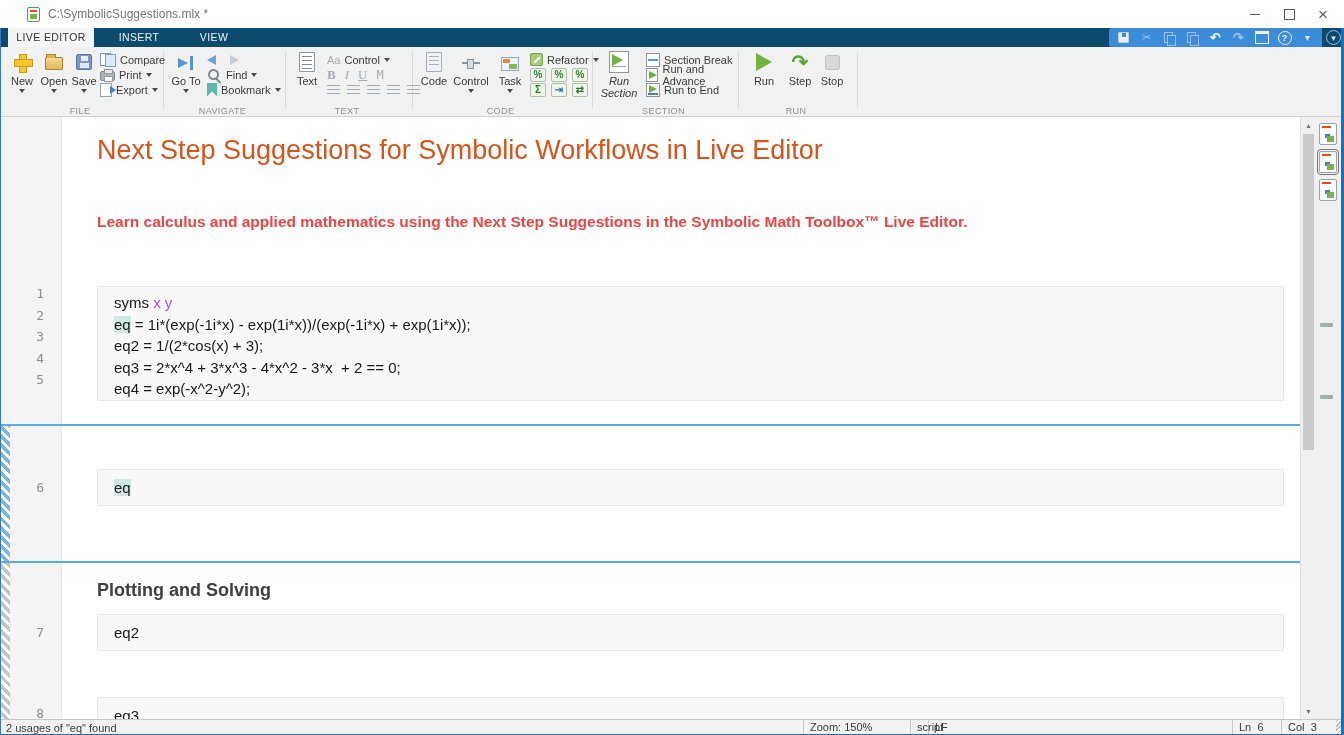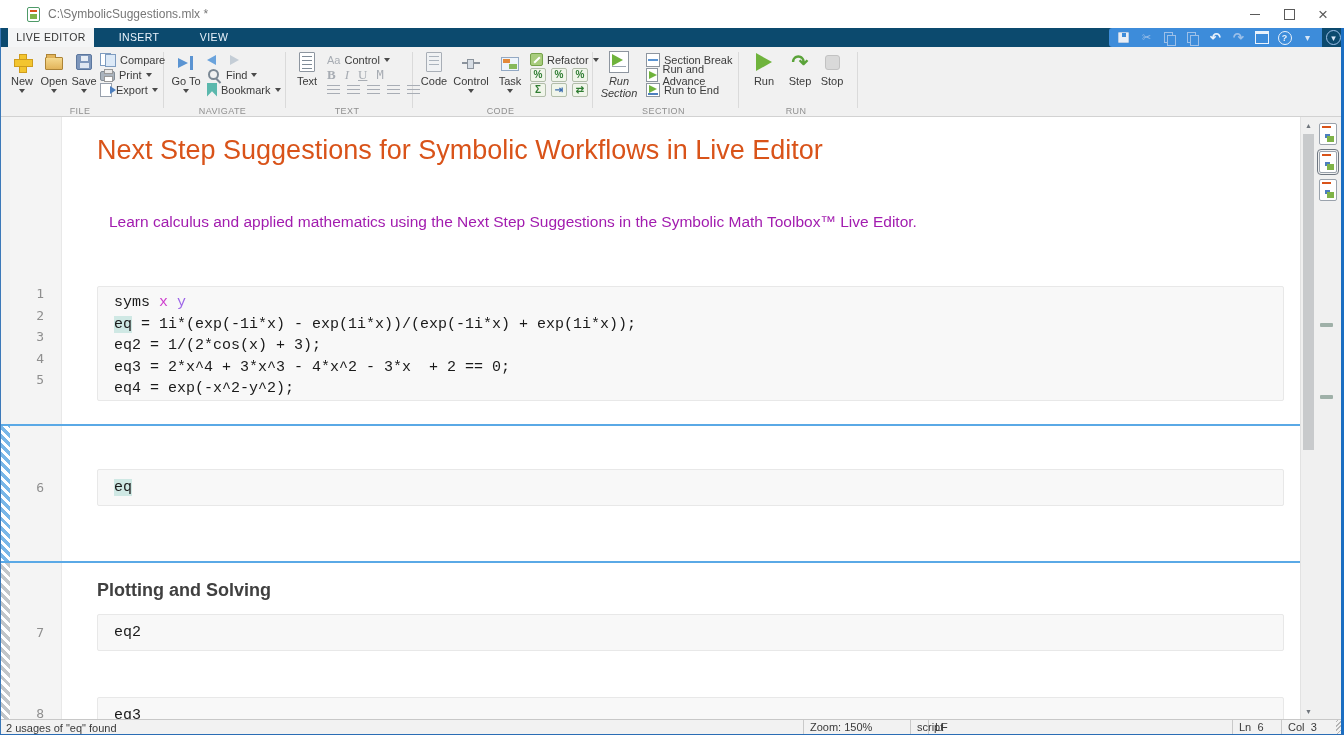--- a/index.html
+++ b/index.html
@@ -114,25 +114,25 @@
   
   .editor { position:absolute; left:0; top:117px; width:1344px; height:602px; background:#fff; overflow:hidden; }
   .stripe-col { position:absolute; left:0; width:10px; }
   .sc-plain { top:0; height:307px; background:#f1f2f2; }
   .sc-blue { top:307px; height:137px; background:repeating-linear-gradient(45deg,#ffffff 0 3px,#79b7e8 3px 6.5px); }
   .sc-gray { top:444px; height:158px; background:repeating-linear-gradient(45deg,#ffffff 0 3px,#c2c6c9 3px 6.5px); }
   .gutter { position:absolute; left:10px; top:0; width:52px; height:602px; background:#f4f4f4; border-right:1px solid #e8e8e8; }
   .lnum { position:absolute; left:10px; width:34px; text-align:right; font-family:"DejaVu Sans Mono", monospace; font-size:13px; color:#8f8f8f; }
   .secline { position:absolute; left:0; width:1341px; height:2px; background:#5aa9e6; }
   .doc-h1 { position:absolute; left:97px; top:18px; font-size:27px; font-weight:400; color:#d95319; white-space:pre;text-align:right; }
-  .doc-p { position:absolute; left:109px; font-size:15.5px; color:#a21caf; white-space:pre; }
+  .doc-p { position:absolute; left:97px; font-size:15.5px; color:#ef4444; white-space:pre;font-weight:bold; }
   .doc-p .mono { font-family:"DejaVu Sans Mono", monospace; font-size:14px; }
   .doc-h2 { position:absolute; left:97px; font-size:18px; font-weight:bold; color:#404040; white-space:pre; }
   .codebox { position:absolute; left:97px; width:1187px; background:#f8f8f8; border:1px solid #e8e8e8; border-radius:2px; }
-  .cline { position:absolute; left:16px; height:21.5px; line-height:21.5px; font-family:Liberation Mono, monospace; font-size:15px; color:#1a1a1a; white-space:pre; }
+  .cline { position:absolute; left:16px; height:21.5px; line-height:21.5px; font-family:Liberation Sans, sans-serif; font-size:15px; color:#1a1a1a; white-space:pre; }
   .hl { background:#cfe8e4; }
   .vx { color:#ce3ece; }
   .vy { color:#9d65e8; }
 
   
   .vscroll { position:absolute; left:1300px; top:0; width:15px; height:602px; background:#f0f0f0; border-left:1px solid #e2e2e2; }
   .sb-btn { position:absolute; left:0; width:15px; height:16px; display:flex; align-items:center; justify-content:center; font-size:7px; color:#6f757c; }
   .sb-thumb { position:absolute; left:2px; top:17px; width:11px; height:316px; background:#c8cacc; }
   .indicator { position:absolute; left:1315px; top:0; width:26px; height:602px; background:#f0f0f0; }
   .view-icon { position:absolute; left:4px; width:18px; height:22px; background:#fff; border:1px solid #9aa2ac; border-radius:2px; }

